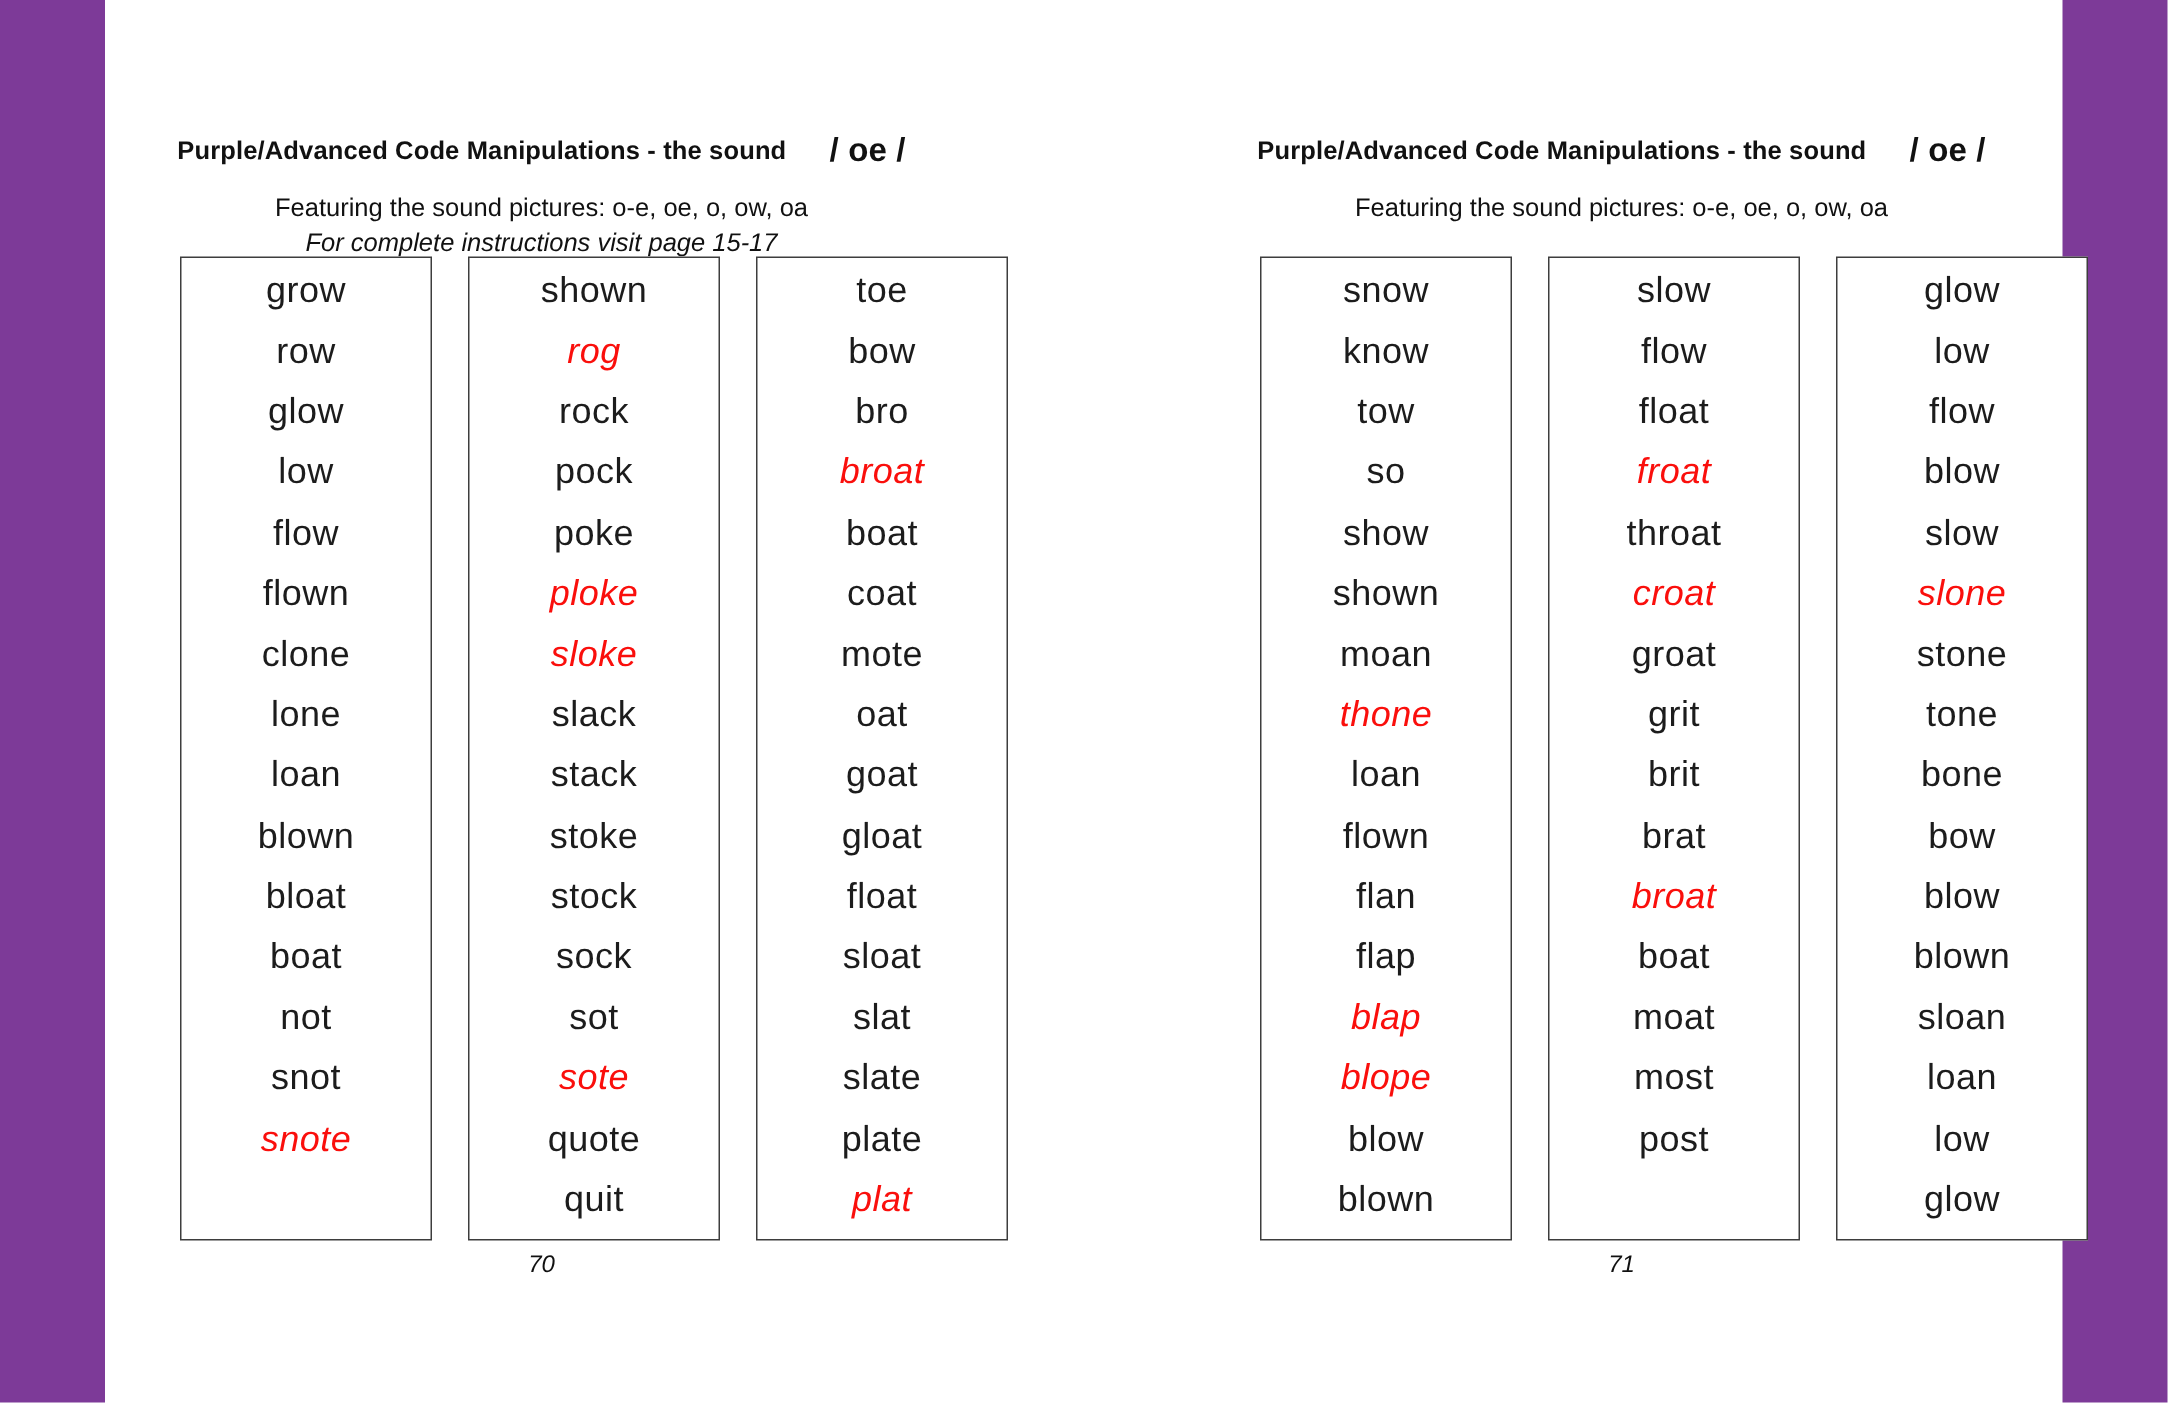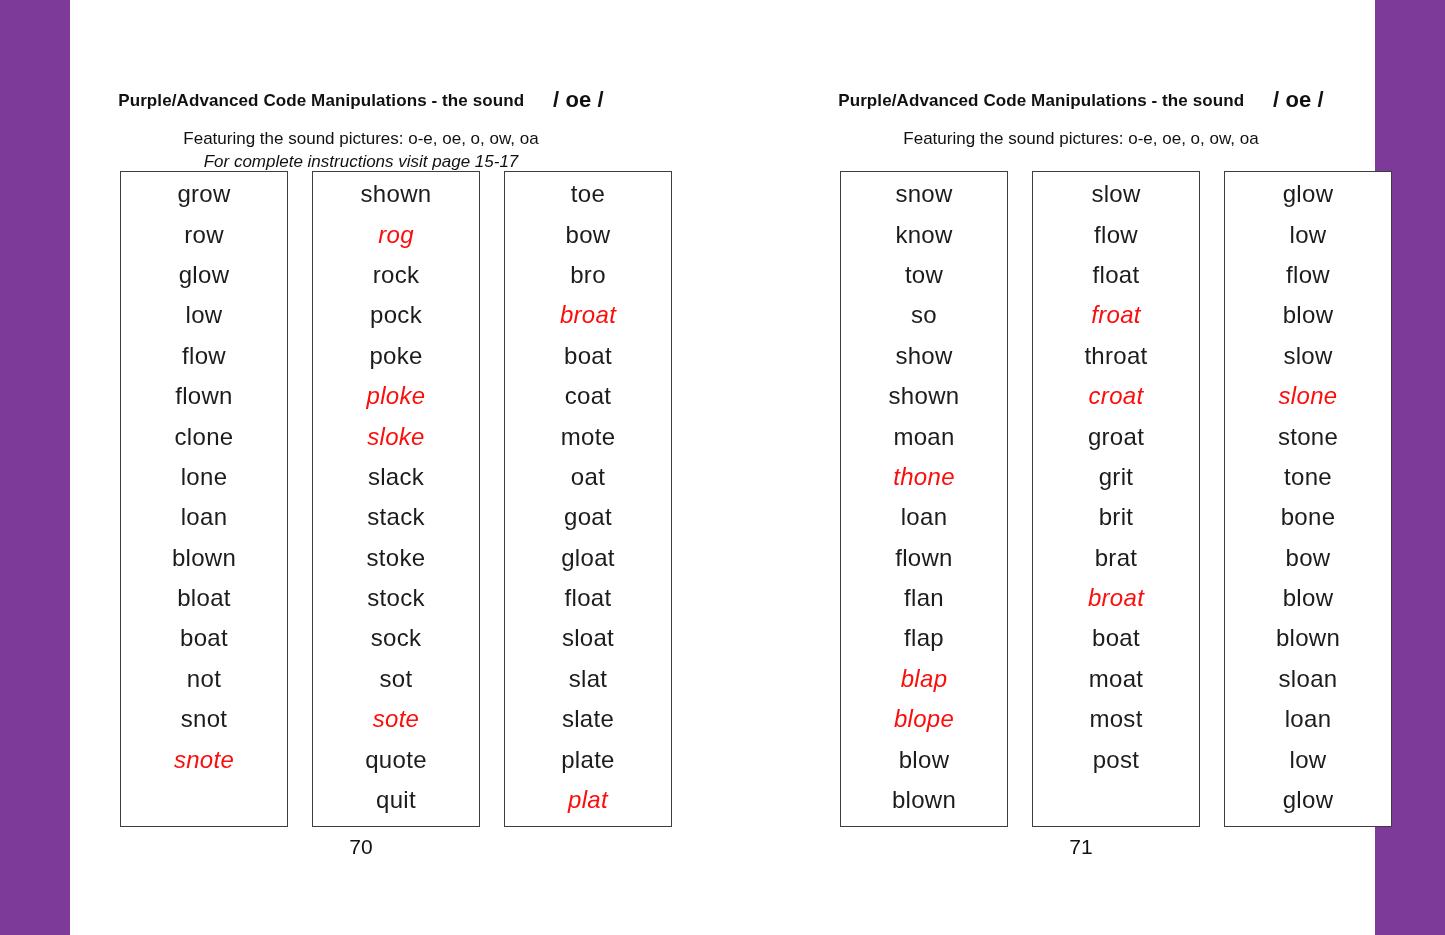--- a/index.html
+++ b/index.html
@@ -49,21 +49,21 @@
   }
   .word {
     height: 40.4px; flex: 0 0 auto;
     display: flex; align-items: center; justify-content: center;
     font-size: 24px; color: #1c1c1c;
     letter-spacing: 0.3px;
   }
   .word.red { color: var(--highlight-red, #fa0f0c); font-style: italic; }
   .page-number {
     position: absolute; top: 835px; left: 15px; width: 552px;
-    text-align: center; font-size: 21px; color: #111;
+    text-align: center; font-size: 16px; color: #111; font-style: italic;
   }
 </style>
 </head>
 <body>
 
 <div class="purple-bar left"></div>
 <div class="purple-bar right"></div>
 
 <div class="page" id="page-left">
   <div class="page-title">

